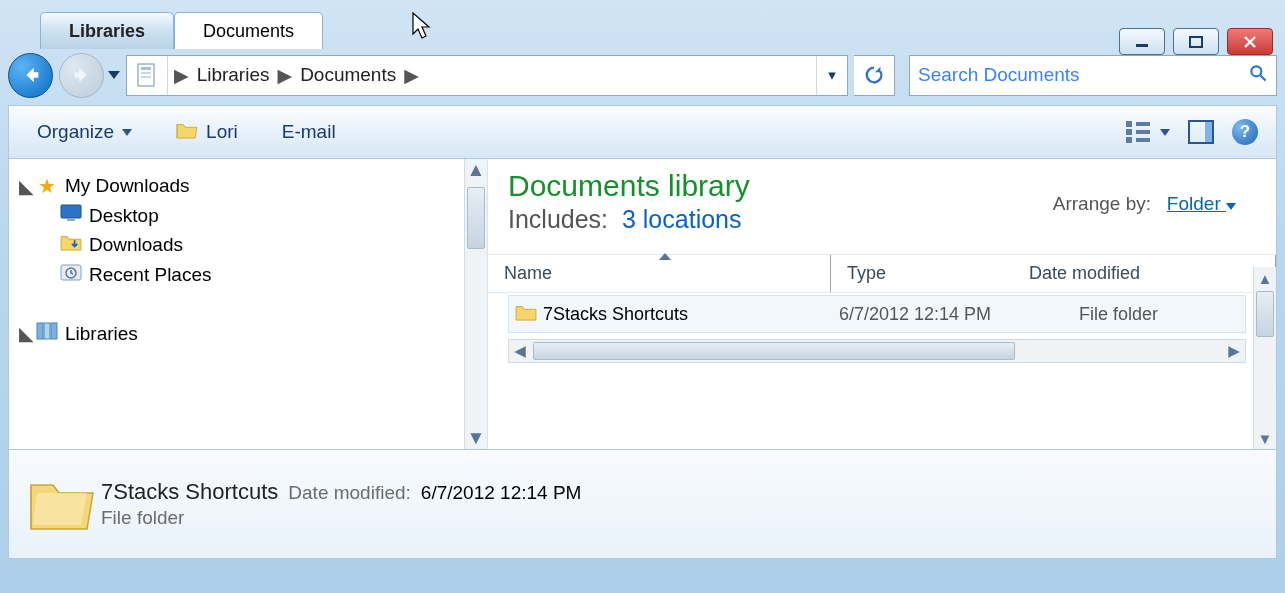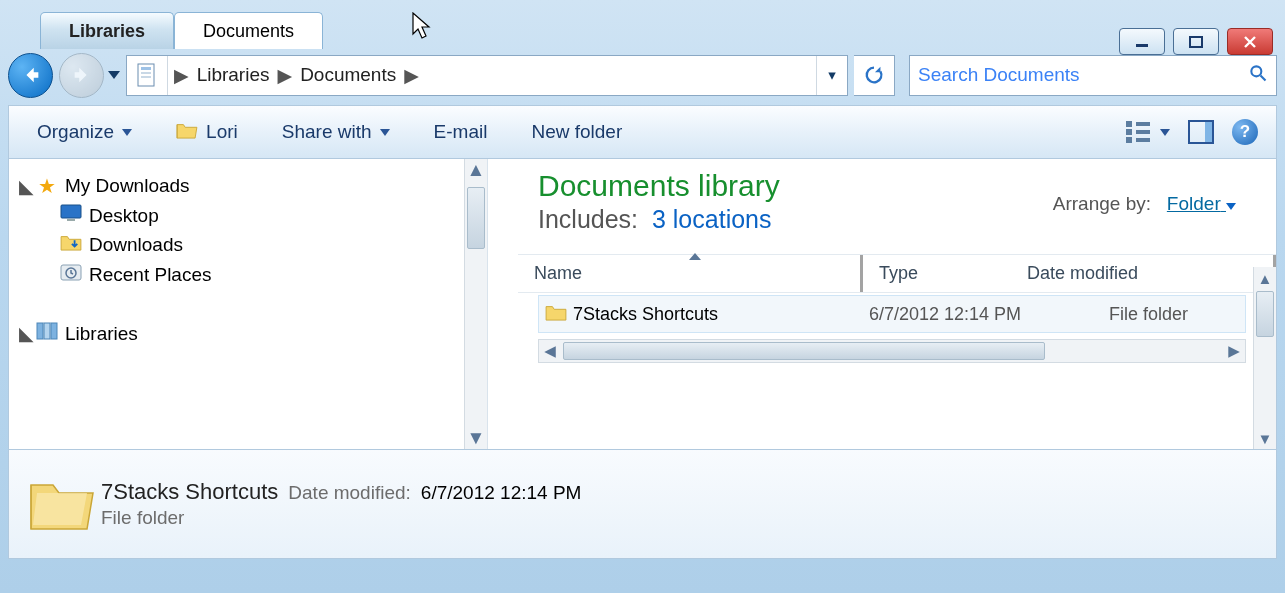--- a/index.html
+++ b/index.html
@@ -45,29 +45,29 @@
 
 .main{display:flex;margin:0 8px;background:#fff;border:1px solid #b1c9de;border-top:none;height:290px;position:relative;}
 .tree{width:470px;border-right:1px solid #d9e3ec;padding:12px 4px 0 4px;font-size:19px;position:relative;}
 .tnode{display:flex;align-items:center;padding:3px 0 3px 6px;}
 .tnode .twist{width:14px;text-align:center;color:#555;margin-right:2px;}
 .tnode .ic{width:24px;text-align:center;margin-right:6px;}
 .tchild{padding-left:46px;}
 .vscroll{position:absolute;right:0;top:0;bottom:0;width:22px;background:#f0f3f6;border-left:1px solid #d3dbe2;}
 .vscroll .thumb{position:absolute;left:2px;right:2px;top:28px;height:60px;background:linear-gradient(#e7eef4,#c6d4e0);border:1px solid #a9bccb;border-radius:2px;}
 .vscroll .arr{position:absolute;left:0;right:0;height:22px;display:flex;align-items:center;justify-content:center;color:#5a7697;}
-.content{flex:1;display:flex;flex-direction:column;position:relative;margin-left:30px;}
+.content{flex:1;display:flex;flex-direction:column;position:relative;}
 .lib-head{padding:10px 20px 4px 20px;}
 .lib-title{font-size:30px;color:#178f2e;}
 .lib-sub{font-size:25px;color:#555;margin-top:2px;}
 .lib-sub a{color:#0a62c4;text-decoration:none;}
 .arrange{position:absolute;right:40px;top:34px;font-size:19px;color:#555;}
 .arrange a{color:#0369a1;}
 .cols{display:flex;border-top:1px solid #e3eaf0;border-bottom:1px solid #e3eaf0;margin-top:16px;font-size:18px;color:#3a4b5c;}
-.col{padding:8px 16px;border-right:3px solid #a3a3a3;}
+.col{padding:8px 16px;border-right:1px solid #a3a3a3;}
 .col.name{width:310px;position:relative;}
 .col.date{width:230px;}
 .sort-ind{position:absolute;left:50%;top:-2px;width:0;height:0;border-left:6px solid transparent;border-right:6px solid transparent;border-bottom:7px solid #5a7697;}
 .group-row{padding:6px 20px 2px 20px;color:#0a3f9a;font-size:18px;}
 .item-row{display:flex;align-items:center;background:#f2f7fb;border:1px solid #cfe5f6;margin:2px 30px 0 20px;height:36px;font-size:18px;}
 .item-row .ic{width:34px;text-align:center;}
 .item-row .nm{width:296px;}
 .item-row .dt{width:240px;color:#555;}
 .item-row .tp{color:#555;}
 .hscroll{height:22px;margin:6px 30px 0 20px;background:#f0f3f6;border:1px solid #d3dbe2;display:flex;align-items:center;}
@@ -174,26 +174,21 @@
     </div>
   <div class="tbtn">
     <span style="margin-right:8px">
       <svg class="folder-svg" viewBox="0 0 24 20">
           <path d="M1 4 L8 4 L10 7 L23 7 L21 19 L1 19 Z" fill="#f6d66b" stroke="#caa637"></path>
           <path d="M1 4 L1 19" stroke="#caa637"></path>
         </svg>
     </span>
     <span>Lori</span>
   </div>
-  <div class="tbtn">
-      <span>Share with</span>
-      <span class="tri"></span>
-    </div>
   <div class="tbtn">E-mail</div>
-  <div class="tbtn">New folder</div>
   <div class="tool-right">
     <span style="display:flex;align-items:center;gap:8px">
       <span class="view-ico">
         <span style="left:0;top:0;width:6px;height:6px"></span>
           <span style="left:0;top:8px;width:6px;height:6px"></span>
           <span style="left:0;top:16px;width:6px;height:6px"></span>
         <span style="left:10px;top:1px;width:14px"></span>
           <span style="left:10px;top:9px;width:14px"></span>
           <span style="left:10px;top:17px;width:14px"></span>
       </span>

